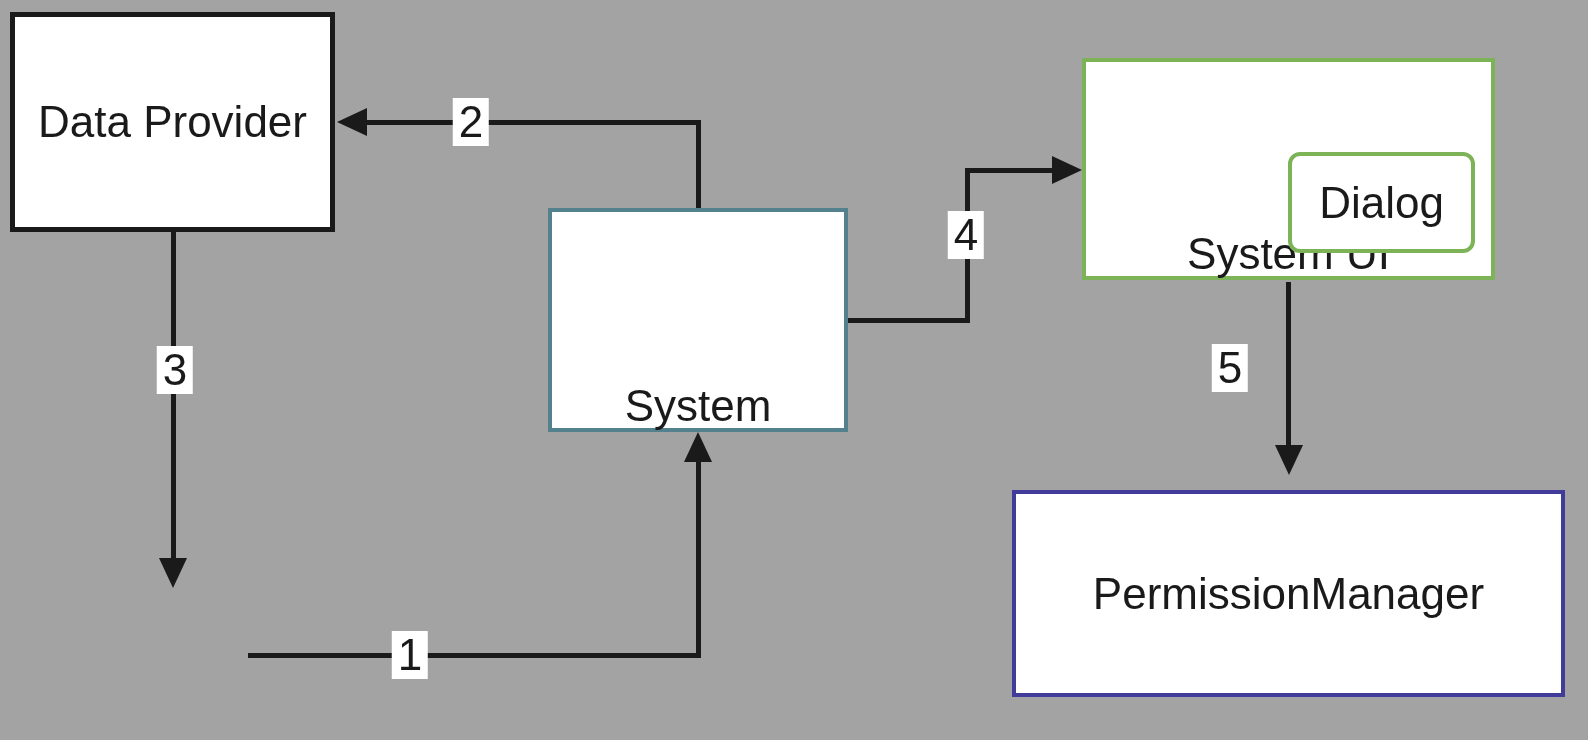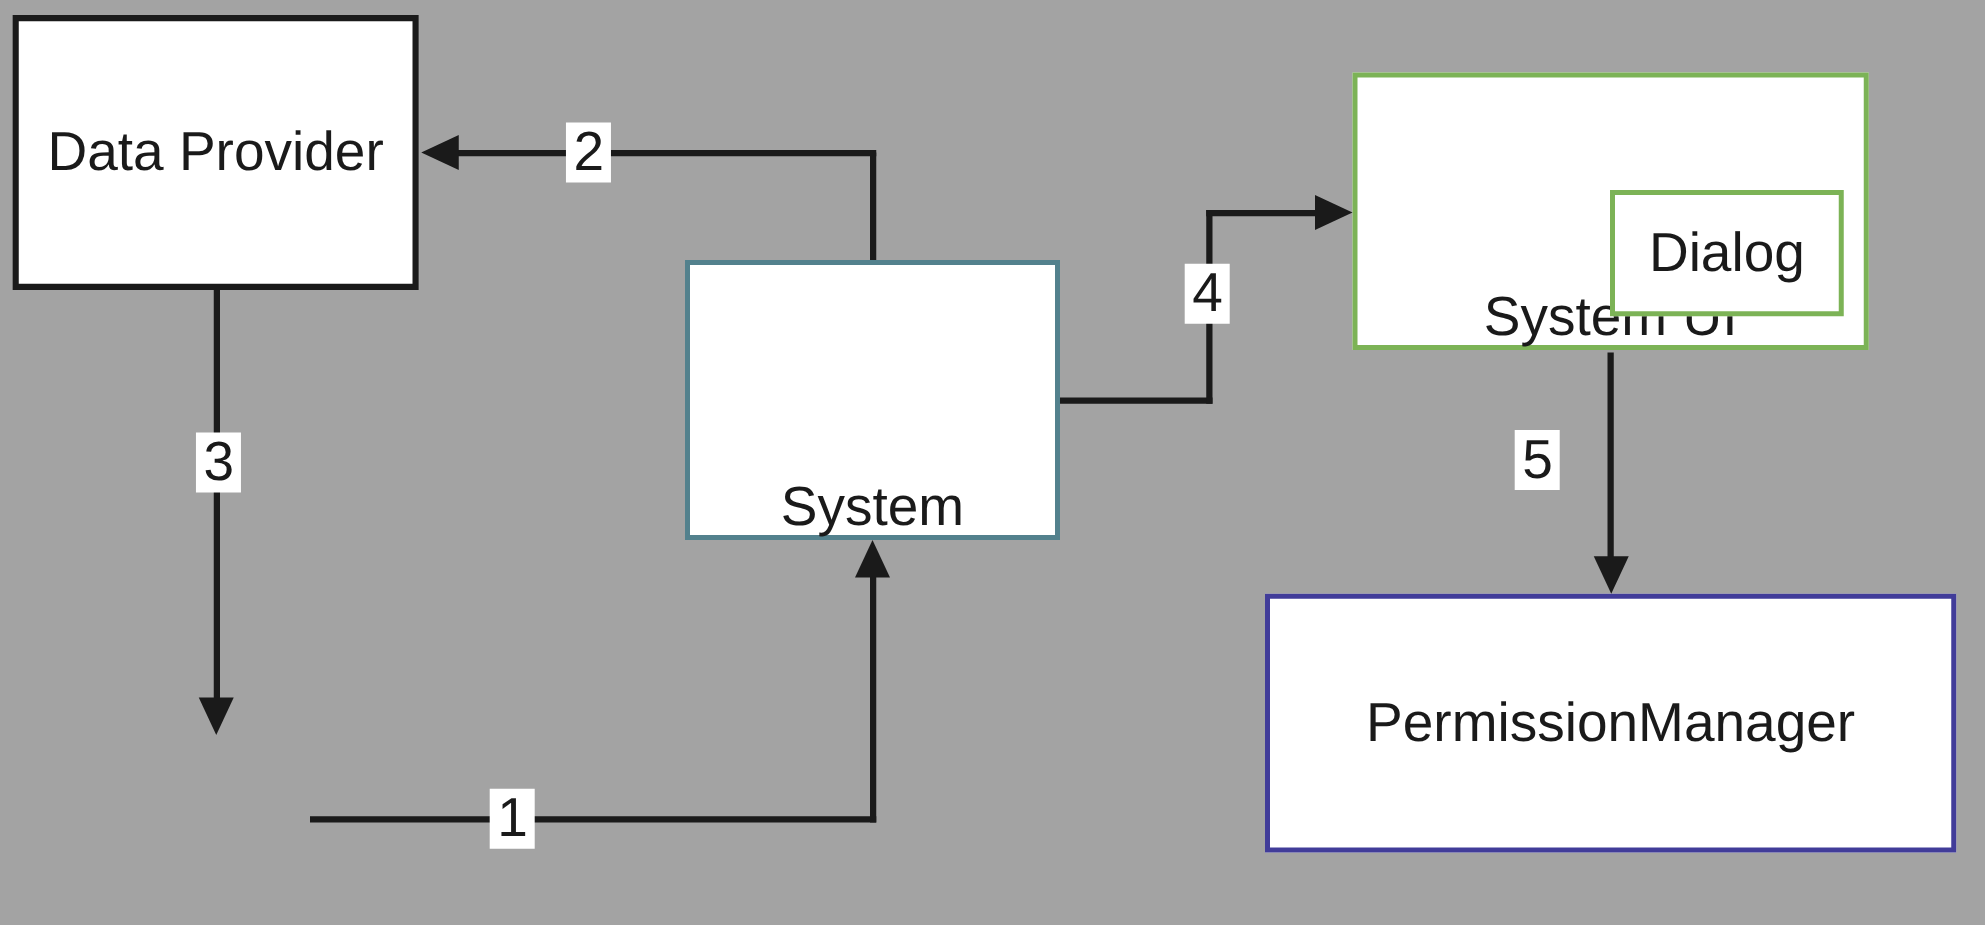--- a/index.html
+++ b/index.html
@@ -29,21 +29,21 @@
     line-height: 1;
     white-space: nowrap;
   }
   .node.label-top { align-items: flex-end; }
   .node.label-top .node-label { margin-top: 22px; }
 
   .n-data-provider { left:10px;  top:12px;  width:325px; height:220px; border-width:5px; border-color:#1a1a1a; }
   .n-system        { left:548px; top:208px; width:300px; height:224px; border-width:4px; border-color:#53818d; }
   .n-app-ops       { left:570px; top:315px; width:248px; height:95px;  border-width:4px; border-color:#53818d; }
   .n-system-ui     { left:1082px;top:58px;  width:413px; height:222px; border-width:4px; border-color:#7cb356; }
-  .n-dialog        { left:1288px;top:152px; width:187px; height:101px; border-width:4px; border-color:#7cb356; }
+  .n-dialog        { left:1288px;top:152px; width:187px; height:101px; border-width:4px; border-color:#7cb356;border-radius:12px; }
   .n-permission    { left:1012px;top:475px; width:553px; height:207px; border-width:4px; border-color:#413c99; }
   .n-app           { left:102px; top:588px; width:148px; height:134px; border-width:4px; border-color:#de7672; }
 
   .line {
     position: absolute;
     background: #1a1a1a;
   }
   .e2-v  { left:696px;  top:122px; width:5px;   height:90px;  }
   .e2-h  { left:350px;  top:120px; width:351px; height:5px;   }
   .e3-v  { left:171px;  top:230px; width:5px;   height:332px; }
@@ -104,21 +104,21 @@
 
 
   <div class="node n-system-ui label-top" style="border-color: rgb(124, 179, 86);">
     <span class="node-label">System UI</span>
   </div>
 
   <div class="node n-dialog" style="border-color: rgb(124, 179, 86);">
     <span class="node-label">Dialog</span>
   </div>
 
-  <div class="node n-permission" style="border-color: rgb(65, 60, 153);">
+  <div class="node n-permission" style="border-color: rgb(65, 60, 153); margin-top: 15px;">
     <span class="node-label">PermissionManager</span>
   </div>
 
 
   <div class="arrowhead head-left"></div>
   <div class="arrowhead head-down3"></div>
   <div class="arrowhead head-up1"></div>
   <div class="arrowhead head-right"></div>
   <div class="arrowhead head-down5"></div>
 

